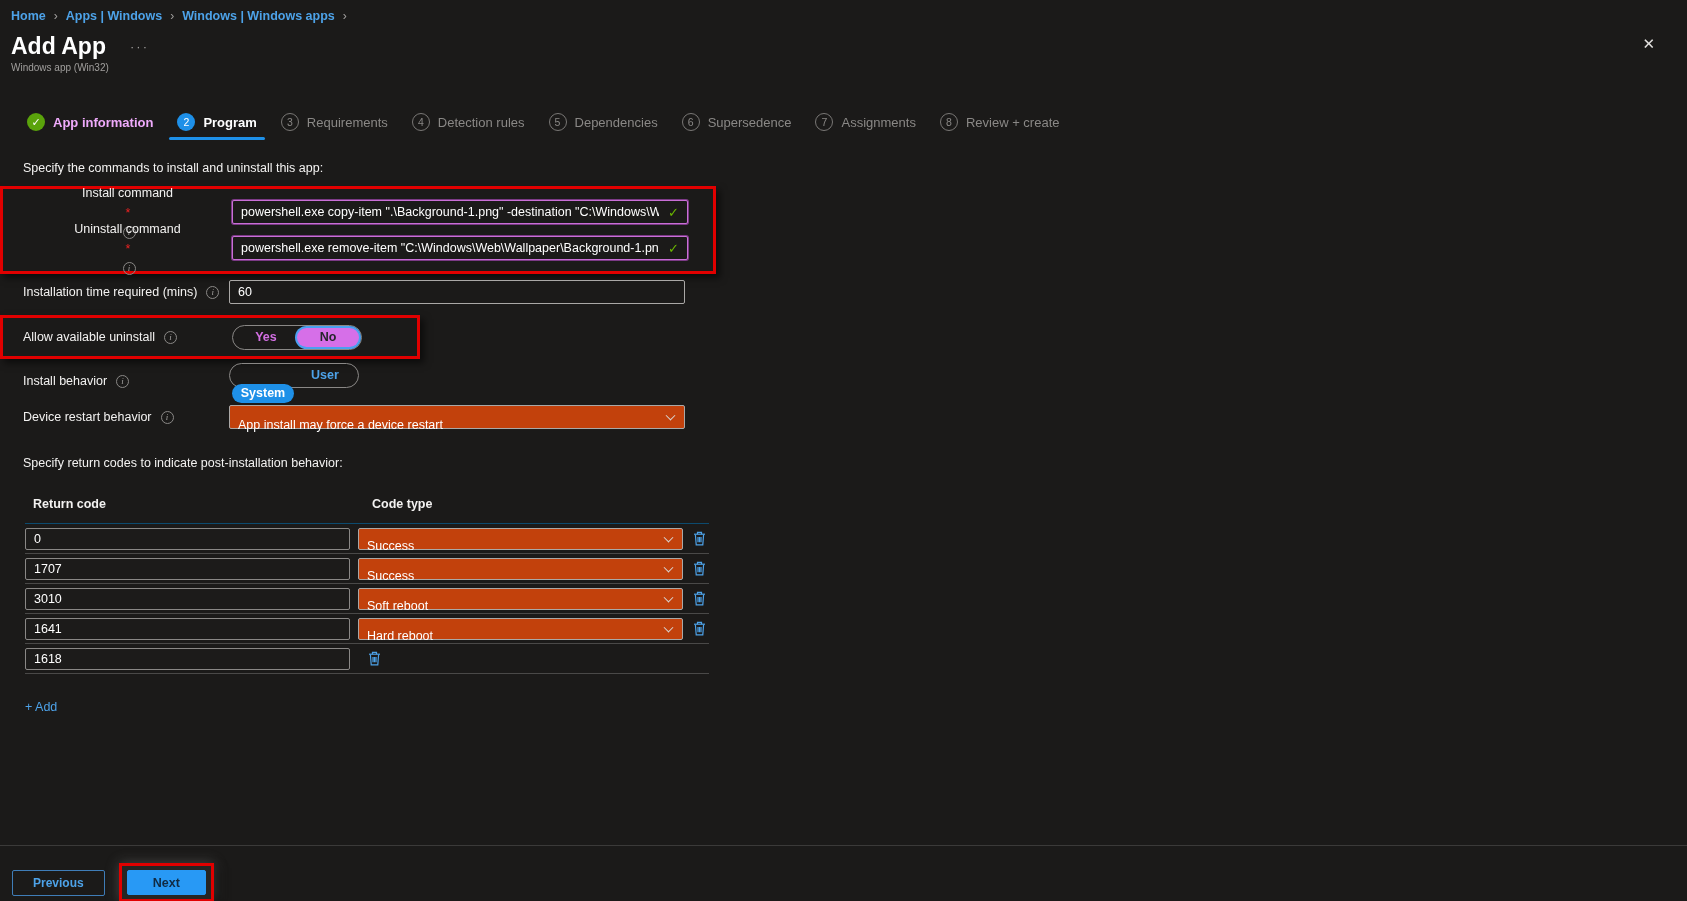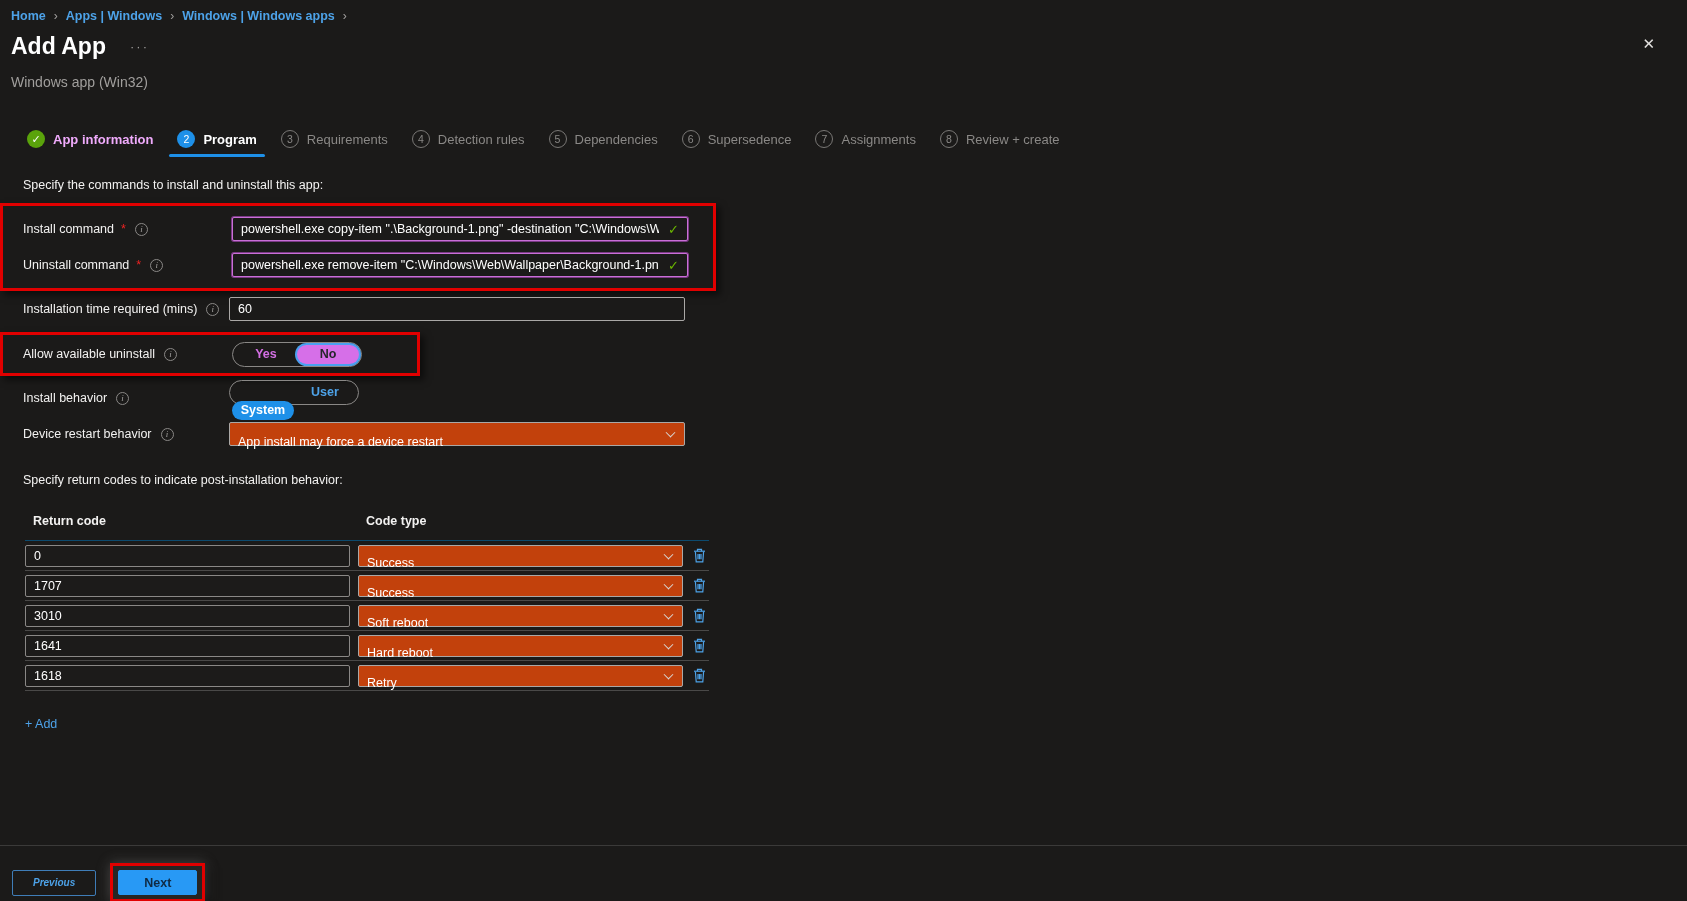--- a/index.html
+++ b/index.html
@@ -10,21 +10,21 @@
     font-family:"Liberation Sans", sans-serif; font-size:12.5px;
   }
 
   
   .breadcrumb { padding:9px 0 0 11px; font-size:12.5px; display:flex; align-items:center; }
   .crumb { color:#4da2e8; font-weight:700; cursor:pointer; }
   .crumb-sep { color:#a19f9d; margin:0 8px; font-size:12px; }
   .page-title-row { margin:10px 0 0 11px; display:flex; align-items:center; }
   .page-title { font-size:23px; font-weight:700; color:#ffffff; }
   .title-more { color:#a19f9d; margin-left:24px; font-size:13px; letter-spacing:2px; cursor:pointer; }
-  .subtitle { margin:14px 0 0 11px; font-size:14px; color:#a19f9d; }
+  .subtitle { margin:2px 0 0 11px; font-size:10px; color:#a19f9d; }
   .close-btn { position:absolute; top:35px; right:32px; color:#e3e1df; font-size:15px; cursor:pointer; }
 
   
   .steps { display:flex; align-items:flex-start; margin:40px 0 0 17px; }
   .step { display:flex; align-items:center; gap:8px; padding:0 14px 9px 10px; position:relative; cursor:pointer; }
   .step .badge { width:18px; height:18px; min-width:18px; border-radius:50%; display:flex; align-items:center; justify-content:center; font-size:10.5px; }
   .step.done .badge { background:#5aa30b; color:#fff; font-size:11px; }
   .step.active .badge { background:#1e90e8; color:#fff; }
   .step.todo .badge { background:transparent; border:1px solid #797775; color:#8a8886; }
   .step .lbl { font-size:13px; white-space:nowrap; }
@@ -42,21 +42,21 @@
                font-size:9px; line-height:11px; display:inline-flex; align-items:center; justify-content:center;
                font-family:"Liberation Serif", serif; font-style:italic; margin-left:3px; cursor:pointer; }
   .form-control { width:456px; position:relative; }
   .text-input { width:100%; height:24px; background:#1b1a19; border:1px solid #aaa8a6; border-radius:2px;
                 color:#ffffff; font-size:12.5px; padding:0 8px; font-family:inherit; outline:none; }
   .cmd-input { border-color:#c96fd6; box-shadow:0 0 0 1px #7b3a85; padding-right:28px; }
   .check-icon { position:absolute; right:9px; top:50%; transform:translateY(-50%); color:#6bb700; font-size:13px; }
 
   .red-box { border:3px solid #e10000; box-shadow:4px 4px 7px rgba(0,0,0,0.55); }
   #red-box-commands { width:716px; margin-top:11px; padding:5px 0; }
-  #red-box-commands .form-label { padding-left:20px; }
+  #red-box-commands .form-label { padding-left:20px;flex-direction:column; }
   #red-box-allow { width:420px; margin:5px 0 4px 0; padding:1px 0; }
   #red-box-allow .form-label { padding-left:20px; }
 
   .toggle-group { display:inline-flex; align-items:center; width:130px; height:25px; border:1px solid #8a8886;
                   border-radius:13px; padding:2px; }
   .toggle-opt { flex:1; text-align:center; font-size:12.5px; height:19px; line-height:19px; border-radius:10px; cursor:pointer; font-weight:700; }
   .opt-yes { color:#d36fe3; }
   .opt-no-selected { background:#d66fe8; color:#26262b; box-shadow:0 0 0 2px #4aa0f0; }
   .opt-system-selected { background:#1e90e8; color:#ffffff;margin-top:36px; }
   .opt-user { color:#4da2e8; }
@@ -64,36 +64,36 @@
   .select-box { height:24px; border:1px solid #aaa8a6; border-radius:2px; background:#c2410c; color:#ffffff;
                 display:flex; align-items:center; padding:15px 26px 0 8px; position:relative; cursor:pointer; white-space:nowrap; }
   .chevron { position:absolute; right:10px; top:50%; width:7px; height:7px;
              border-right:1.5px solid #d8d6d4; border-bottom:1.5px solid #d8d6d4;
              transform:translateY(-70%) rotate(45deg); }
 
   
   .codes-table { margin:13px 0 0 25px; width:684px; }
   .codes-head { display:flex; font-weight:700; padding:14px 0 12px 0; border-bottom:1px solid #0c4a6e; }
   .codes-head .h1 { width:333px; padding-left:8px; }
-  .codes-head .h2 { padding-left:8px; }
+  .codes-head .h2 { padding-left:8px;margin-left:6px; }
   .code-row { display:flex; align-items:center; height:30px; border-bottom:1px solid #4a4948; }
   .code-cell1 { width:333px; }
   .code-input { width:325px; height:22px; background:#1c1b1a; border:1px solid #8a8886; border-radius:2px;
                 color:#ffffff; font-size:12.5px; padding:0 8px; font-family:inherit; outline:none; }
   .code-cell2 { width:325px; }
   .code-cell2 .select-box { height:22px; }
   .trash-btn { margin-left:10px; background:none; border:none; padding:0; cursor:pointer; display:flex; align-items:center; }
 
   .add-link { display:inline-block; margin:26px 0 0 25px; color:#4da2e8; cursor:pointer; }
 
   
   .footer { position:absolute; top:845px; left:0; width:100%; border-top:1px solid #3b3a39;
             padding:17px 0 0 12px; display:flex; align-items:center; }
   .btn-previous { height:26px; padding:0 20px; background:transparent; border:1px solid #3f7db8; border-radius:2px;
-                  color:#4da2e8; font-weight:700; font-size:10px; font-family:inherit; cursor:pointer;font-style:italic; }
+                  color:#4da2e8; font-weight:700; font-size:12px; font-family:inherit; cursor:pointer; }
   .next-wrap { border:3px solid #e10000; margin-left:14px; padding:4px 5px; background:#262524;
                box-shadow:0 0 12px rgba(130,130,130,0.45), 5px 5px 9px rgba(0,0,0,0.6); }
   .btn-next { height:25px; padding:0 25px; background:#2899f5; border:1px solid #2899f5; border-radius:2px;
               color:#102a43; font-weight:700; font-size:12.5px; font-family:inherit; cursor:pointer; }
 </style>
 </head>
 <body>
 
 
 
@@ -316,26 +316,20 @@
         <path d="M2.4 3.6 l0.8 10.2 h6.6 l0.8 -10.2"></path>
         <path d="M5 6 v5.2 M6.5 6 v5.2 M8 6 v5.2"></path>
       </svg>
     </button>
   </div>
 
   <div class="code-row">
     <div class="code-cell1">
       <input class="code-input" type="text" value="1618" style="">
     </div>
-    <div class="code-cell2">
-      <div class="select-box">
-        <span class="type-val">Retry</span>
-        <span class="chevron"></span>
-      </div>
-    </div>
     <button class="trash-btn">
       <svg width="13" height="15" viewBox="0 0 13 15" fill="none" stroke="#4da2e8" stroke-width="1.2">
         <path d="M1 3.2 h11"></path>
         <path d="M4.5 3.2 V1.4 h4 v1.8"></path>
         <path d="M2.4 3.6 l0.8 10.2 h6.6 l0.8 -10.2"></path>
         <path d="M5 6 v5.2 M6.5 6 v5.2 M8 6 v5.2"></path>
       </svg>
     </button>
   </div>
 </div>

